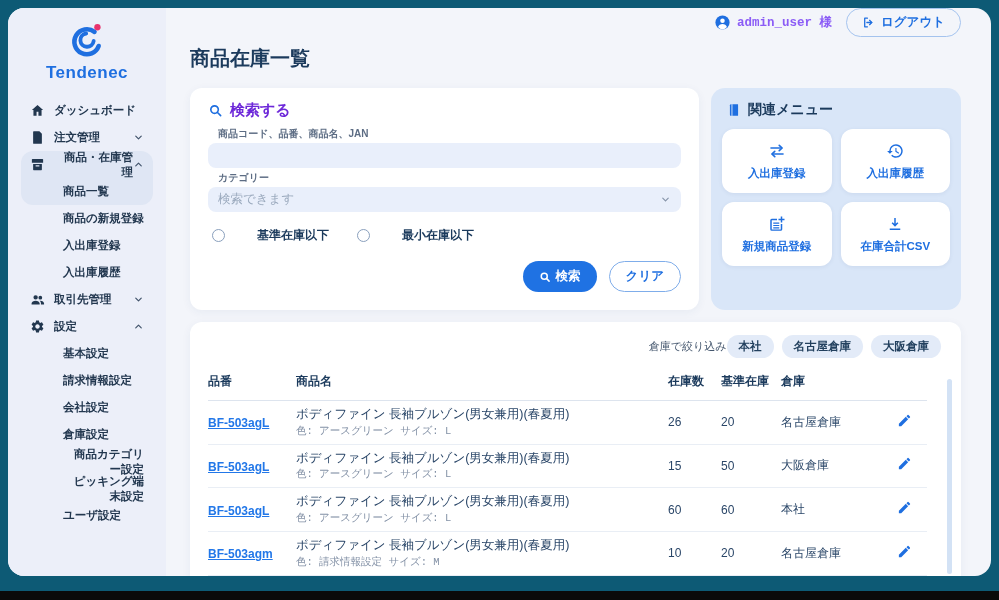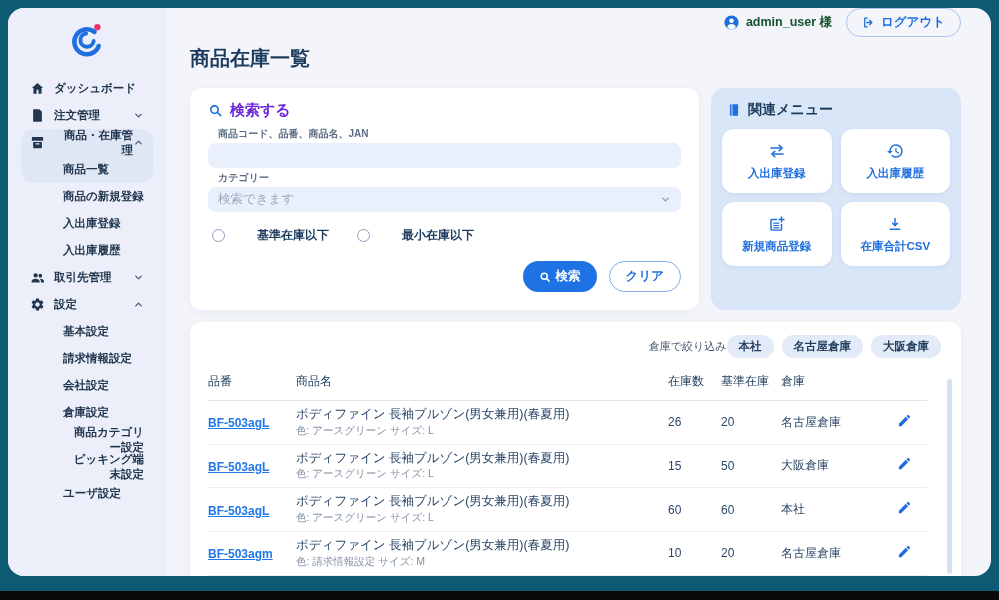--- a/index.html
+++ b/index.html
@@ -25,21 +25,21 @@
     font-size: 11.5px; font-weight: 600; color: #22374f; cursor: pointer; border-radius: 10px; }
   .nav-item.sub { padding-left: 42px; }
   .nav-item.highlight { background: #dfe6f4; border-radius: 12px 12px 0 0; }
   .nav-item.active { background: #dfe6f4; border-radius: 0 0 12px 12px; }
   .nav-ic { width: 15px; height: 15px; color: #22374f; margin-right: 9px; flex: none; }
   .chev { width: 11px; height: 11px; margin-left: auto; color: #41536b; flex: none; }
   .ic svg { width: 100%; height: 100%; display: block; }
   
   .main { flex: 1; display: flex; flex-direction: column; padding: 0 30px 0 24px; min-width: 0; }
   .topbar { height: 44px; display: flex; align-items: center; justify-content: flex-end; gap: 14px; }
-  .user-chip { display: flex; align-items: center; gap: 6px; font-size: 12.5px; font-weight: 700; color: #14532d; cursor: pointer; }
+  .user-chip { display: flex; align-items: center; gap: 6px; font-size: 12.5px; font-weight: 700; color: #8b5cf6; cursor: pointer; font-family: Liberation Mono, monospace; }
   .user-ic { width: 17px; height: 17px; }
   .logout-btn { display: flex; align-items: center; gap: 6px; background: transparent; border: 1.5px solid #a4c3ee;
     border-radius: 999px; padding: 5px 15px; color: #1f6fe0; font-size: 12.5px; font-weight: 700; cursor: pointer;
     font-family: inherit; }
   .logout-ic { width: 13px; height: 13px; color: #1f6fe0; }
   .page-title { font-size: 20px; font-weight: 700; color: #1b3a5c; margin: 8px 0 16px; }
   .panels { display: flex; gap: 12px; align-items: stretch; }
   .card { background: #fff; border-radius: 12px; box-shadow: 0 2px 10px rgba(40,70,120,.06); }
   
   .search-card { flex: 1; padding: 13px 18px 18px; min-width: 0; }
@@ -74,42 +74,43 @@
     font-family: inherit; }
   .tile-ic { width: 18px; height: 18px; color: #1f6fe0; }
   .tile-label { font-size: 11.5px; font-weight: 700; color: #1f6fe0; }
   
   .table-card { margin-top: 12px; padding: 12px 18px 0; position: relative; height: 290px; }
   .filter-row { display: flex; justify-content: flex-end; align-items: center; margin: 1px 2px 9px 0; }
   .filter-label { font-size: 11px; color: #44566d; }
   .chip { background: #e3ebf8; border-radius: 999px; padding: 4px 12px; font-size: 11.5px; font-weight: 700;
     color: #22405e; cursor: pointer; }
   table { width: calc(100% - 16px); border-collapse: collapse; table-layout: fixed; }
-  thead th { text-align: left; font-size: 12px; font-weight: 400; color: #1b3a5c; padding: 6px 0 10px;
+  thead th { text-align: left; font-size: 12px; font-weight: 700; color: #1b3a5c; padding: 6px 0 10px;
     border-bottom: 1px solid #dde4ee; }
   tbody td { padding: 6px 0; border-bottom: 1px solid #e9eef5; vertical-align: middle; }
   .code-link { color: #2277e8; font-size: 12px; font-weight: 600; text-decoration: underline; cursor: pointer; }
   .prod-name { font-size: 12.5px; color: #2a4668; line-height: 1.25; }
-  .prod-variant { font-size: 10.5px; color: #8391a6; margin-top: 1px; }
+  .prod-variant { font-size: 10.5px; color: #8391a6; margin-top: 1px; font-family: Liberation Mono, monospace; }
   .num-cell, .wh-cell { font-size: 12px; color: #2a4668; }
   .edit-btn { width: 15px; height: 15px; color: #1f6fe0; cursor: pointer; display: inline-block; }
   .table-scrollbar { position: absolute; right: 9px; top: 57px; width: 5px; height: 195px;
     background: #d3e2f5; border-radius: 3px; cursor: pointer; }
 </style>
 </head>
 <body>
 
 <div class="frame">
   <aside class="sidebar">
     <div class="logo">
       <svg class="logo-mark" viewBox="0 0 48 48">
         <path d="M38 30a15 15 0 1 1-5-17" fill="none" stroke="#1f6fe0" stroke-width="5.5" stroke-linecap="round"></path>
         <path d="M23 15a8 8 0 1 0 9 9" fill="none" stroke="#1f6fe0" stroke-width="4.6" stroke-linecap="round"></path>
         <circle cx="36.5" cy="7.5" r="3.8" fill="#e8336d"></circle>
       </svg>
+      <div class="brand">Tendenec</div>
     </div>
     <nav class="nav" id="nav">
         <div class="nav-item parent">
           <span class="ic nav-ic">
             <svg viewBox="0 0 24 24" fill="currentColor">
               <path d="M12 3.2L3 11h2.5v9.5h5V14h3v6.5h5V11H21z"></path>
             </svg>
           </span>
           <span class="nav-label">ダッシュボード</span>
         </div>

